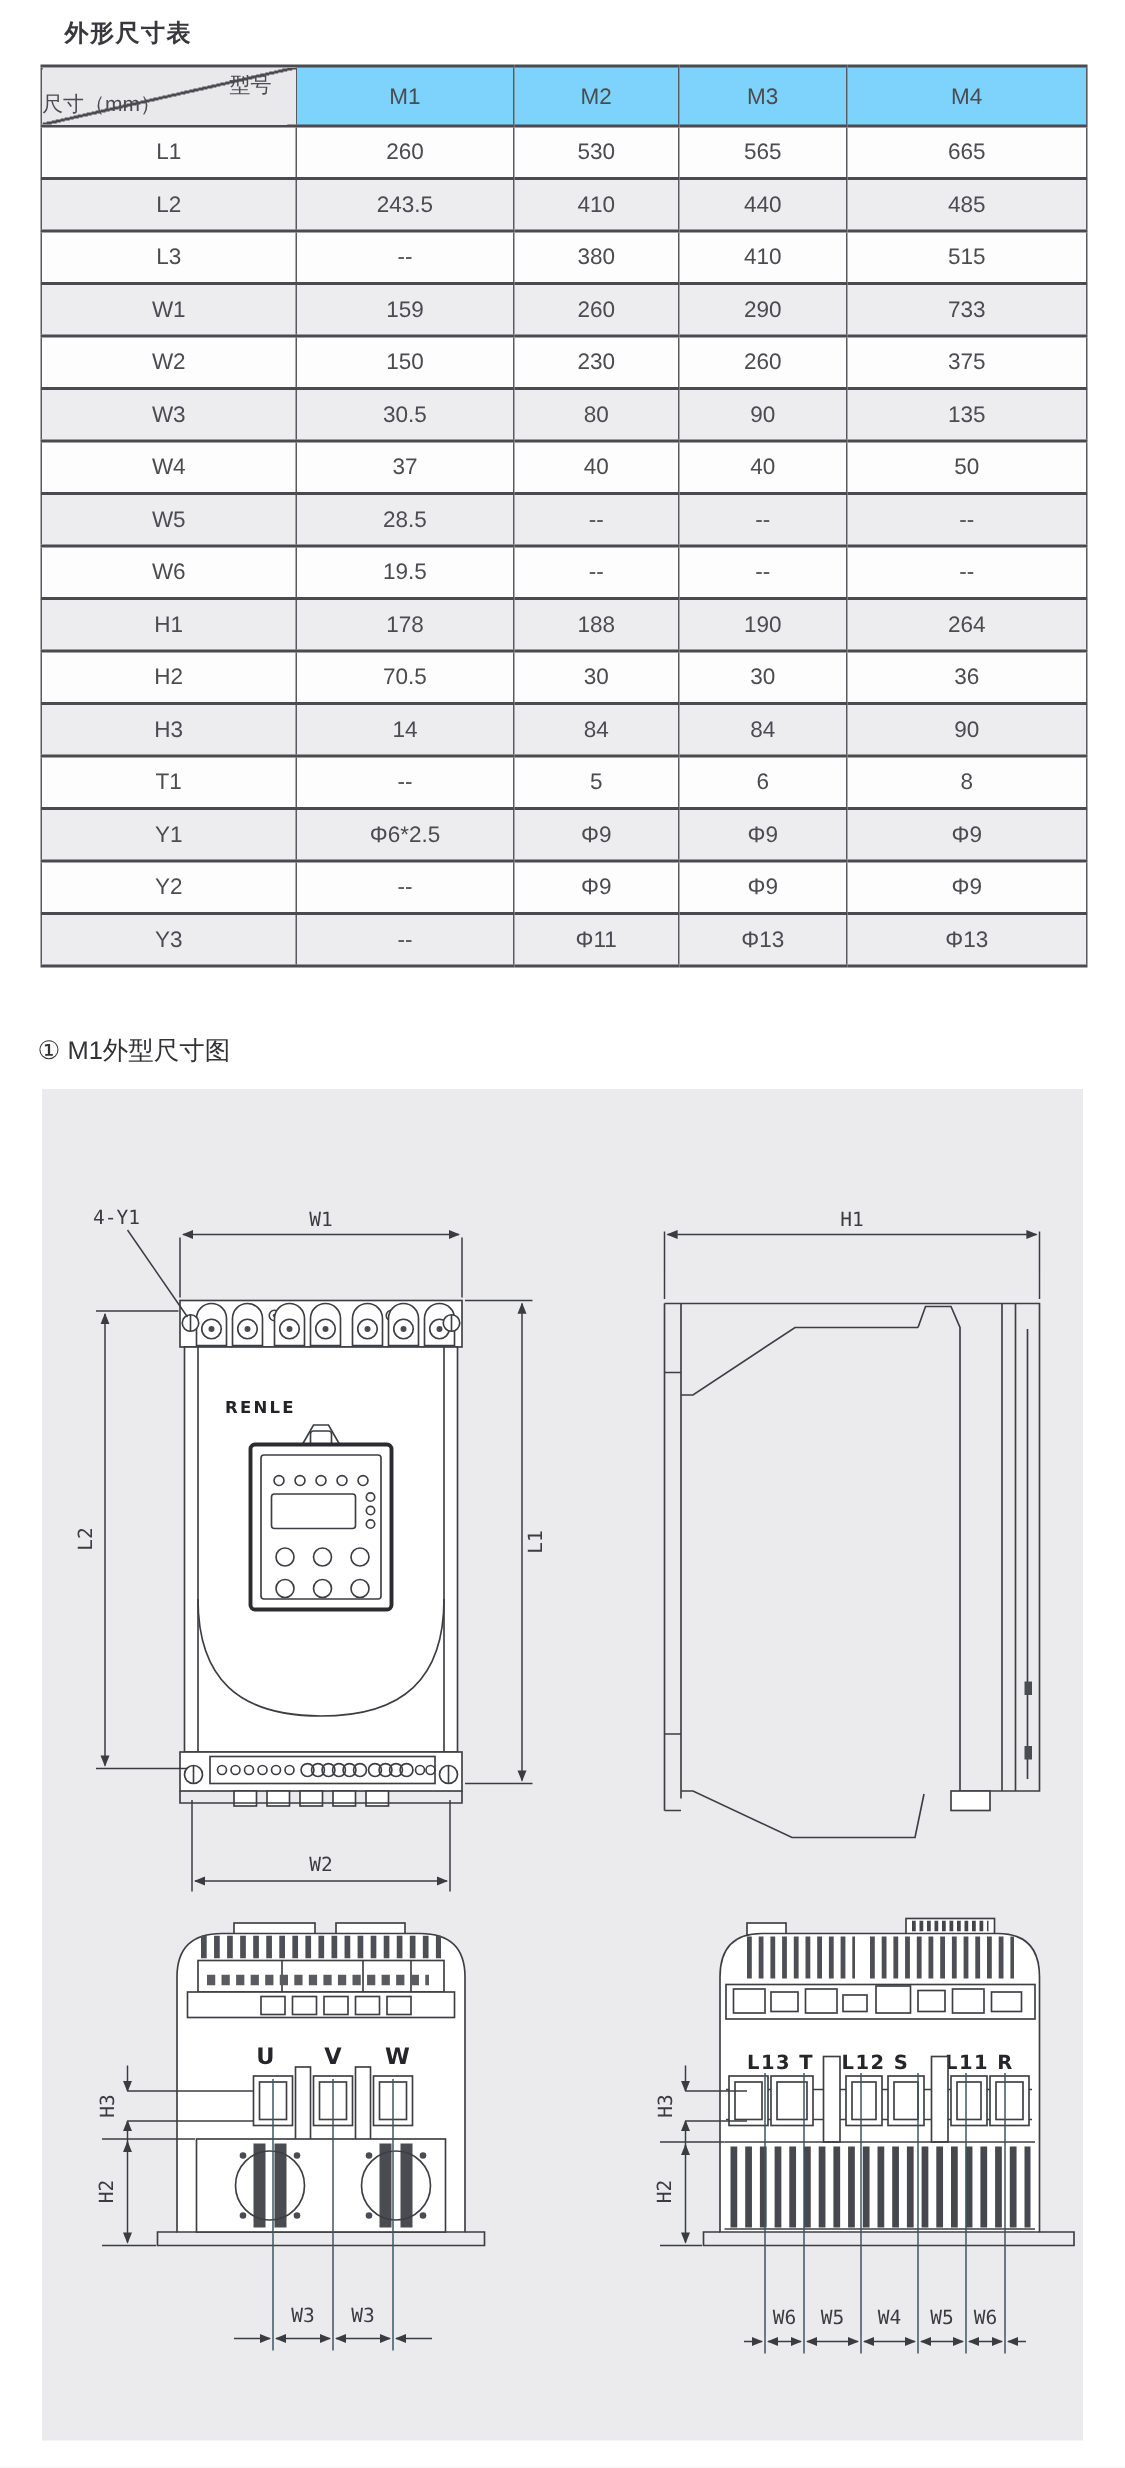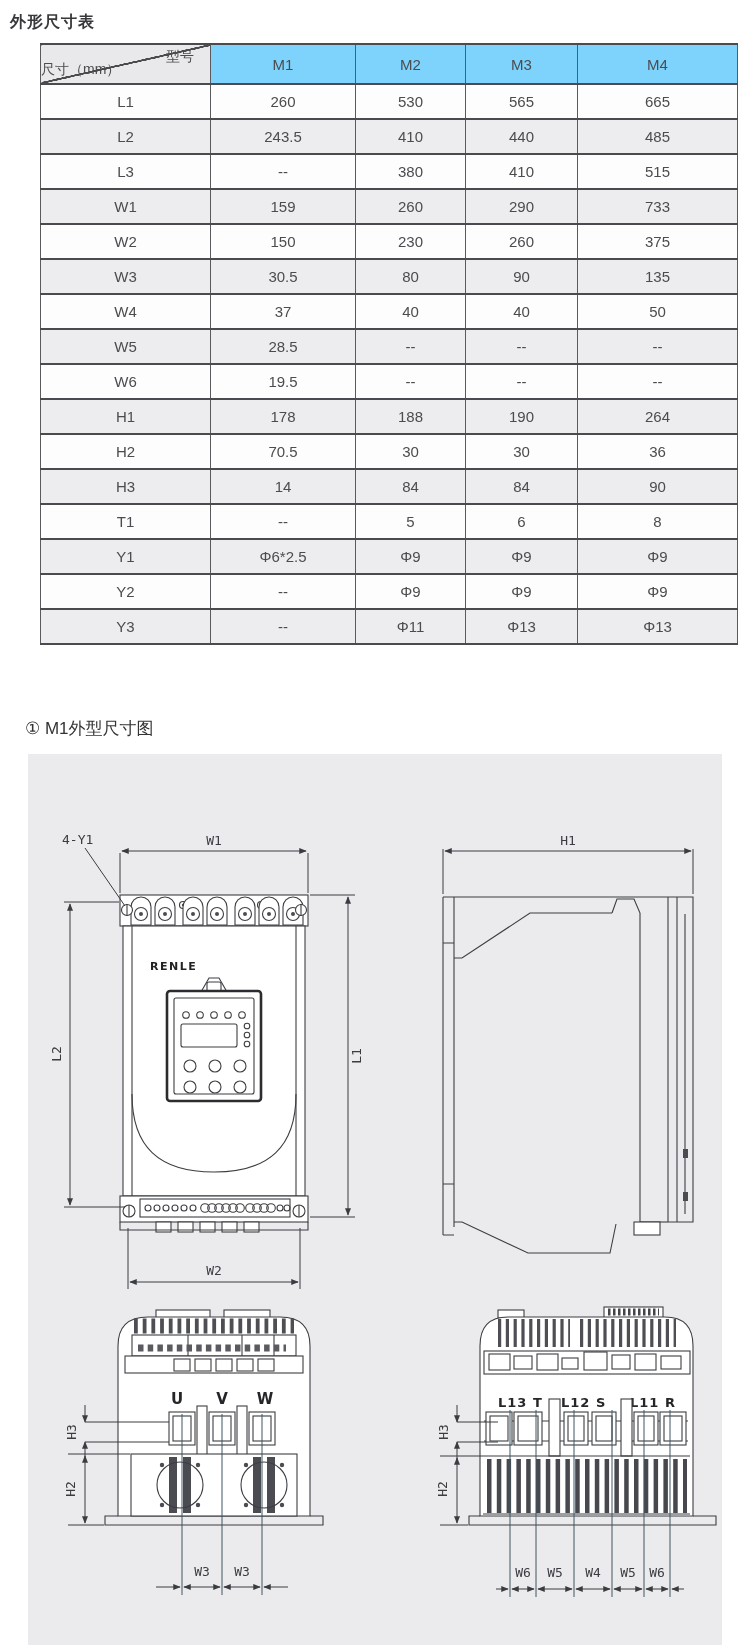--- a/index.html
+++ b/index.html
@@ -3,44 +3,44 @@
 <meta charset="utf-8">
 <style>
   html,body{margin:0;padding:0;}
   body{
     width:750px;height:1645px;background:#ffffff;
     font-family:"Liberation Sans", sans-serif;
     color:#4c4c50;overflow:hidden;
   }
   .page{position:relative;width:750px;height:1645px;}
   .table-title{
-    margin:12px 0 10px 10px;font-size:16px;font-weight:600;
+    margin:12px 0 10px 43px;font-size:16px;font-weight:600;
     color:#39393d;letter-spacing:1px;
   }
   table.dim-table{
-    margin-left:40px;width:697px;border-collapse:collapse;table-layout:fixed;
+    margin-left:27px;width:697px;border-collapse:collapse;table-layout:fixed;
   }
   table.dim-table th, table.dim-table td{
     border-left:1px solid #5a5a5e;border-right:1px solid #5a5a5e;
     border-top:2px solid #4b4b4f;border-bottom:2px solid #4b4b4f;
     font-size:15px;font-weight:400;color:#4c4c50;text-align:center;
     padding:0;height:33px;background:#fdfdfd;
   }
   table.dim-table thead th{height:38px;background:#7dd3fc;}
   table.dim-table tbody tr:nth-child(even) td{background:#ededef;}
   th.corner{
     position:relative;
     background:linear-gradient(to bottom right,
       #e9e9eb calc(50% - 1px), #4b4b4f calc(50% - 1px),
       #4b4b4f calc(50% + 1px), #e9e9eb calc(50% + 1px)) !important;
   }
   th.corner .c-top{position:absolute;top:3px;right:16px;font-size:14px;}
   th.corner .c-bottom{position:absolute;bottom:4px;left:0;font-size:14px;}
   .section-title{
-    margin:72px 0 14px 25px;font-size:17px;font-weight:500;color:#333336;
+    margin:44px 0 14px 25px;font-size:17px;font-weight:500;color:#333336;
   }
   .diagram-box{
     margin-left:28px;width:694px;height:901px;background:#ebebed;
   }
   
   .g  {stroke:#3d3e43;fill:none;stroke-width:1.1;}
   .gw {stroke:#3d3e43;fill:#ffffff;stroke-width:1.1;}
   .gw2{stroke:#2c2c30;fill:#ffffff;stroke-width:2.6;}
   .dm {stroke:#3b3c41;fill:none;stroke-width:1;}
   .tl {stroke:#3e5660;fill:none;stroke-width:1;}

